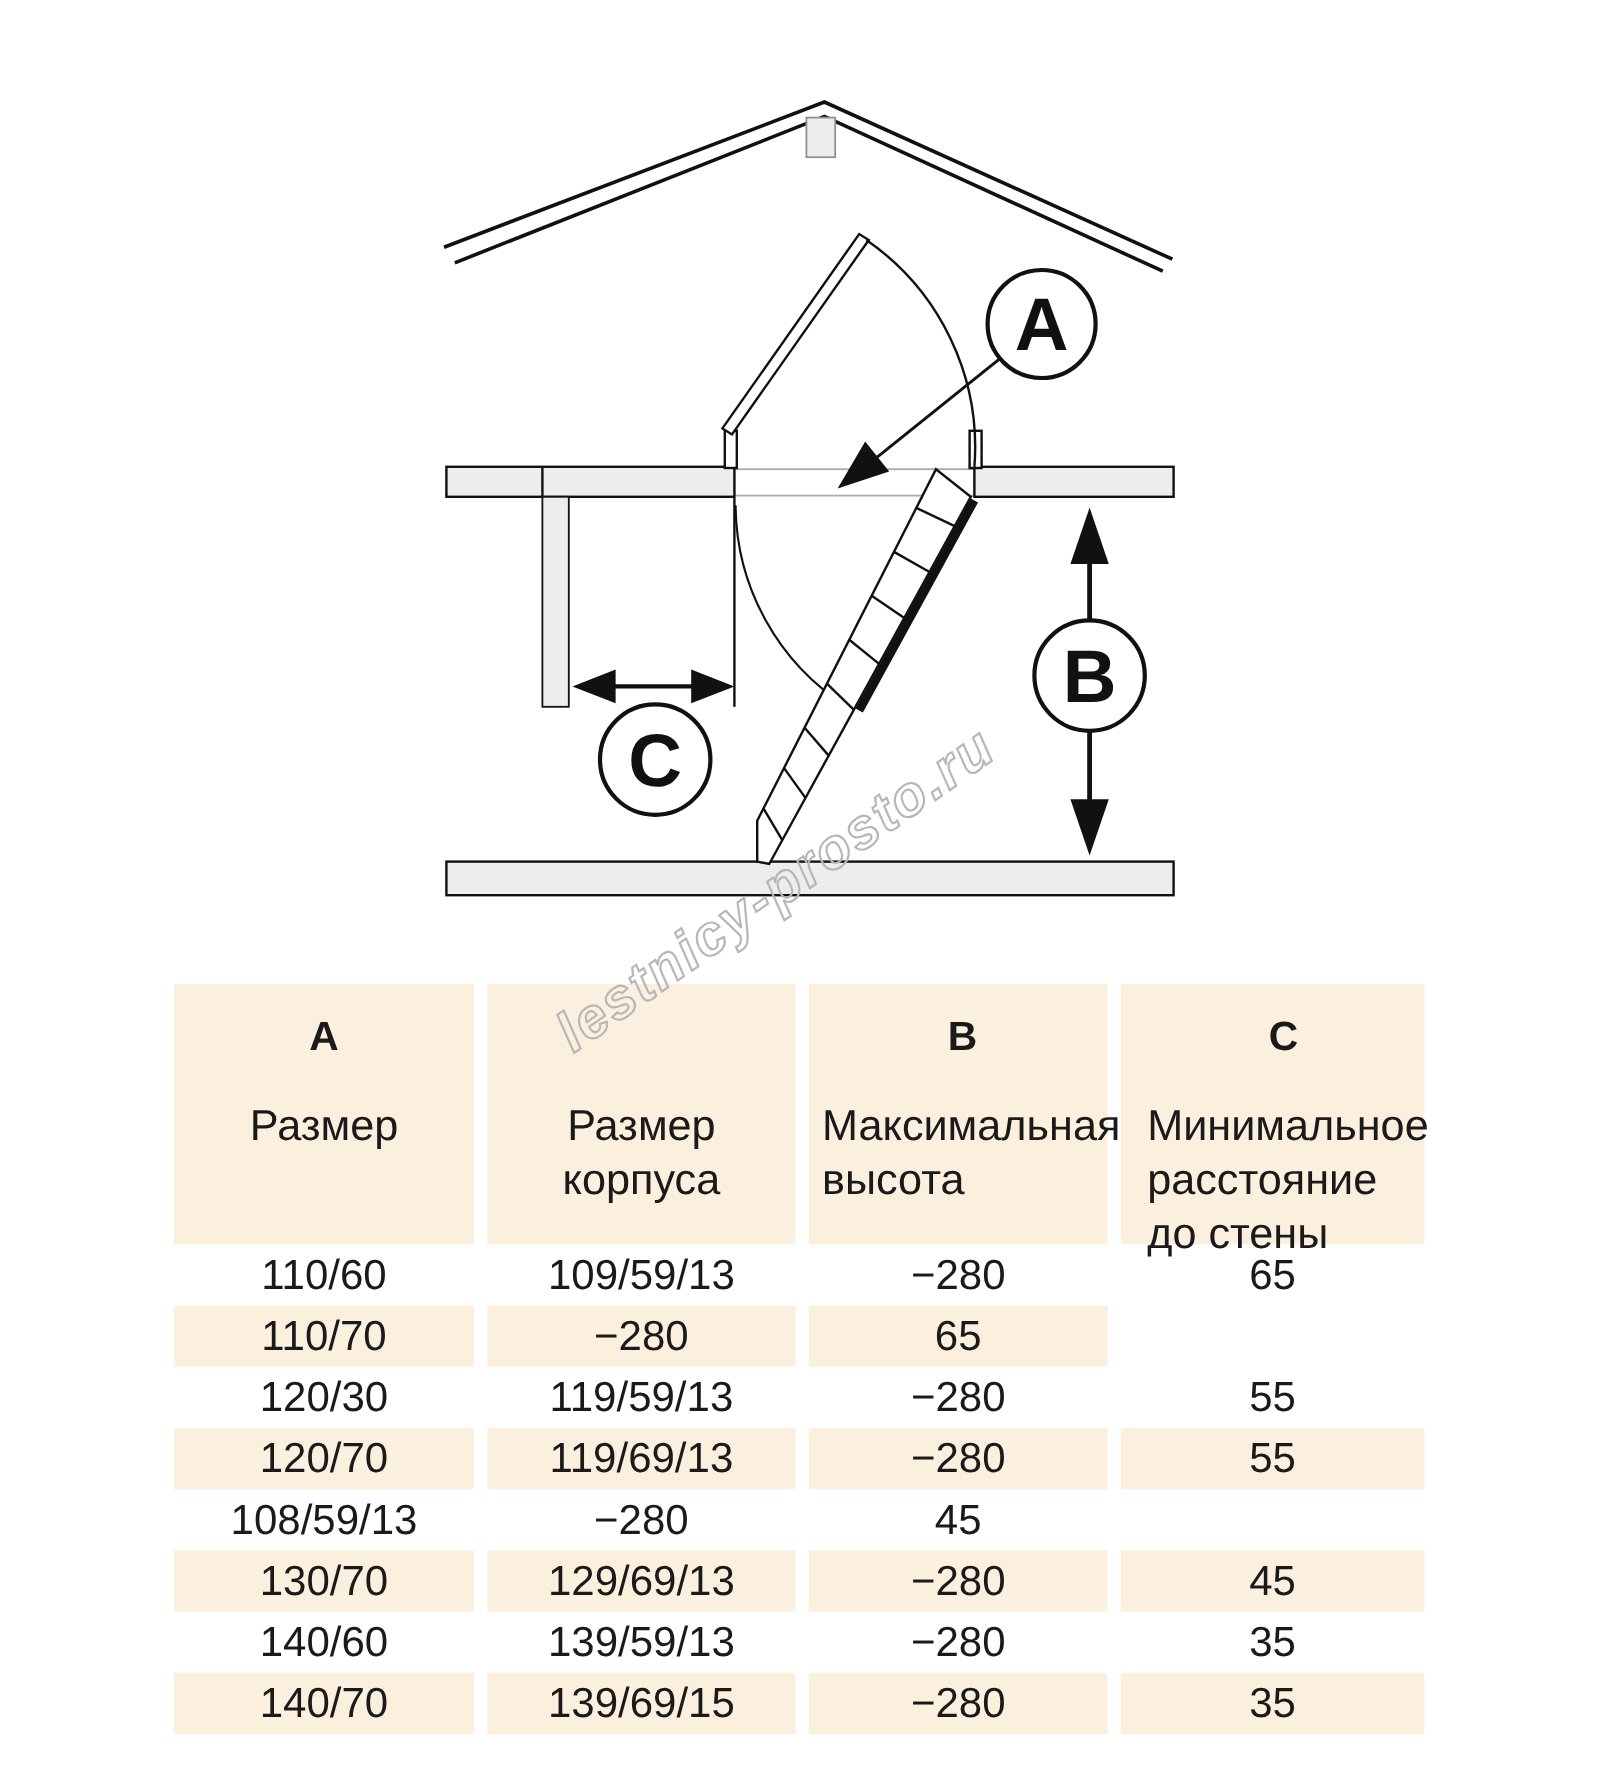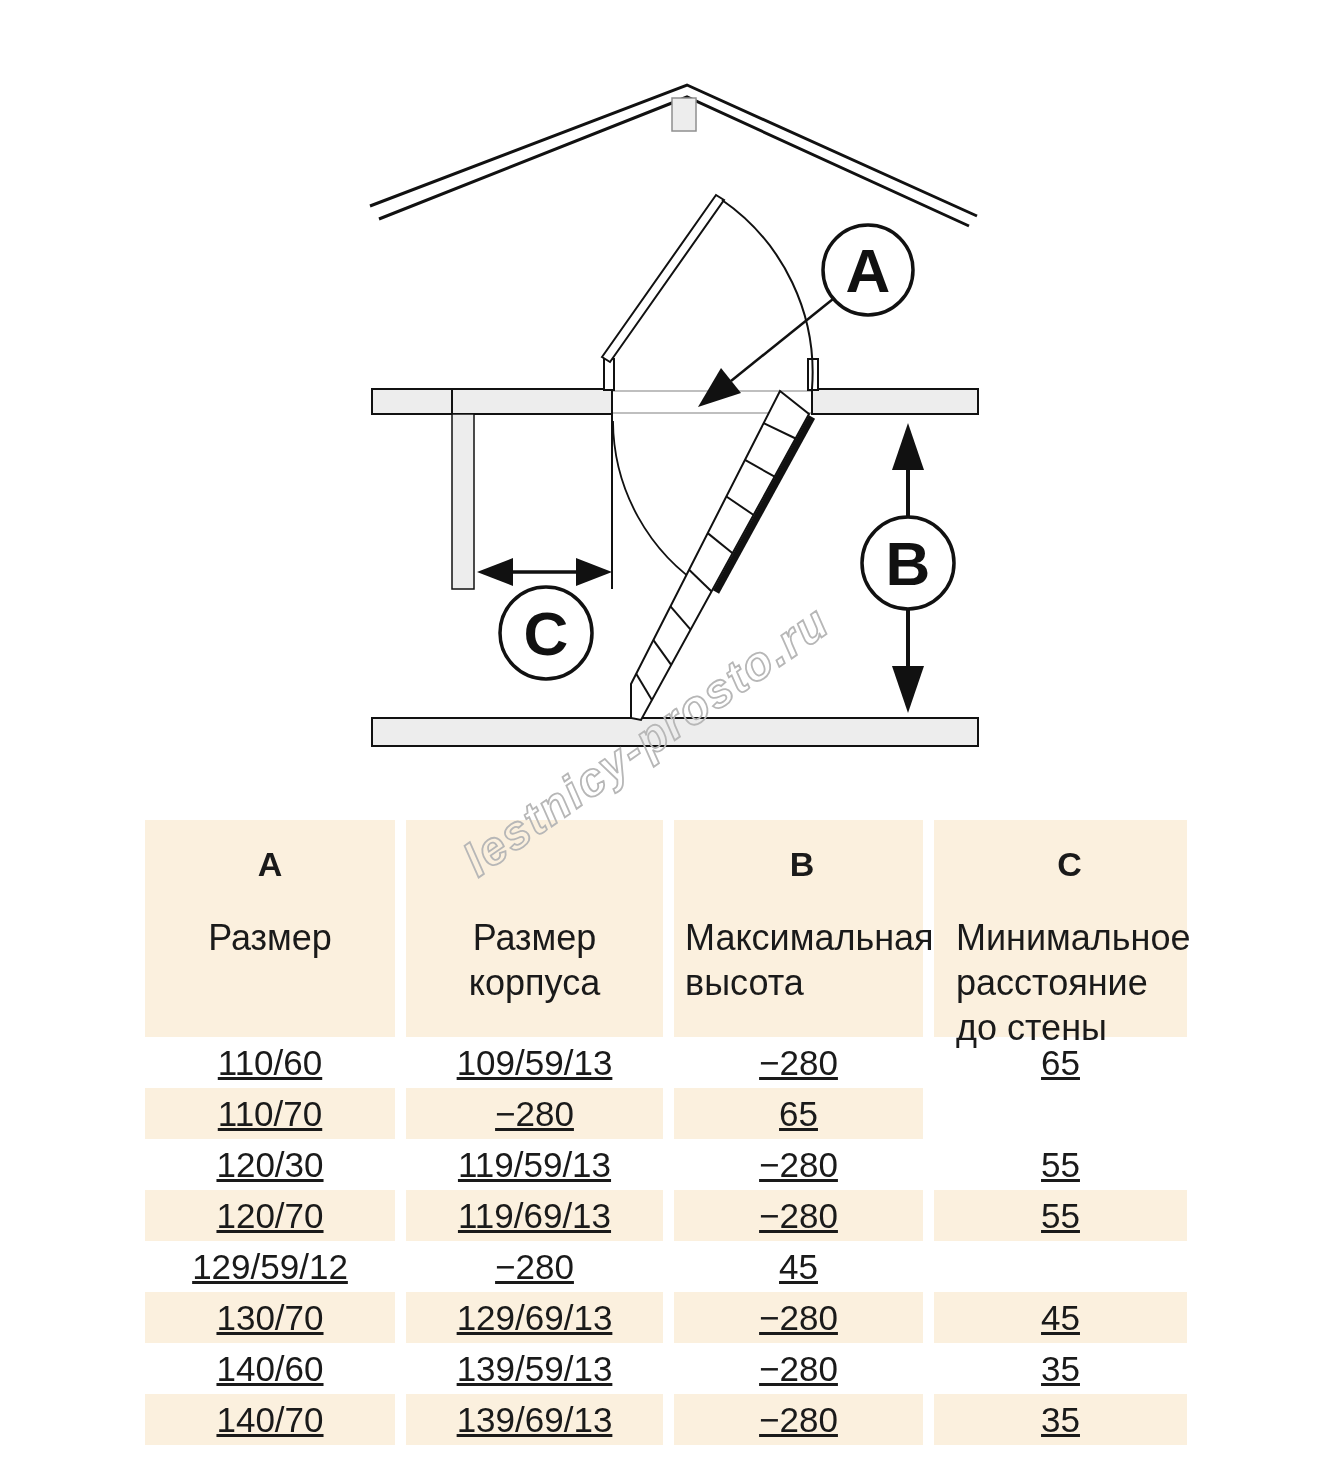--- a/index.html
+++ b/index.html
@@ -23,21 +23,21 @@
   .grid-row{display:grid;grid-template-columns:250px 257px 249px 253px;column-gap:11px;}
   .hcell{
     height:217px;box-sizing:border-box;padding-top:18px;
     text-align:center;
   }
   .hcell .hletter{height:52px;line-height:52px;font-weight:bold;font-size:34px;text-align:center;}
   .hcell .hlabel{margin-top:25px;font-size:36px;line-height:45px;white-space:pre-line;}
   .hcell:nth-child(3){text-align:left;padding-left:11px;padding-right:4px;}
   .hcell:nth-child(4){text-align:left;padding-left:22px;padding-right:4px;}
   .trow .cell{
-    height:51px;line-height:51px;text-align:center;font-size:35px;text-decoration:underline;
+    height:51px;line-height:51px;text-align:center;font-size:35px;
   }
   .beige{background:var(--beige);}
   .trow:nth-child(even) .cell{background:var(--beige);}
 </style>
 </head>
 <body style="--beige: #FBF0DE;">
 
 <div class="diagram-wrap">
   <svg width="1334" height="800" viewBox="0 0 1334 800">
 
@@ -151,42 +151,42 @@
     </div>
 
     <div class="grid-row trow">
       <div class="cell">120/70</div>
       <div class="cell">119/69/13</div>
       <div class="cell">−280</div>
       <div class="cell">55</div>
     </div>
 
     <div class="grid-row trow">
-      <div class="cell">129/59/12</div>
+      <div class="cell">108/59/13</div>
       <div class="cell">−280</div>
       <div class="cell">45</div>
     </div>
 
     <div class="grid-row trow">
       <div class="cell">130/70</div>
       <div class="cell">129/69/13</div>
       <div class="cell">−280</div>
       <div class="cell">45</div>
     </div>
 
     <div class="grid-row trow">
       <div class="cell">140/60</div>
       <div class="cell">139/59/13</div>
       <div class="cell">−280</div>
       <div class="cell">35</div>
     </div>
 
     <div class="grid-row trow">
       <div class="cell">140/70</div>
-      <div class="cell">139/69/13</div>
+      <div class="cell">139/69/15</div>
       <div class="cell">−280</div>
       <div class="cell">35</div>
     </div>
   </div>
 </div>
 
 <svg class="watermark-overlay" viewBox="0 0 1334 1472">
   <text transform="translate(478 878) rotate(-35)">lestnicy-prosto.ru</text>
 </svg>
 

